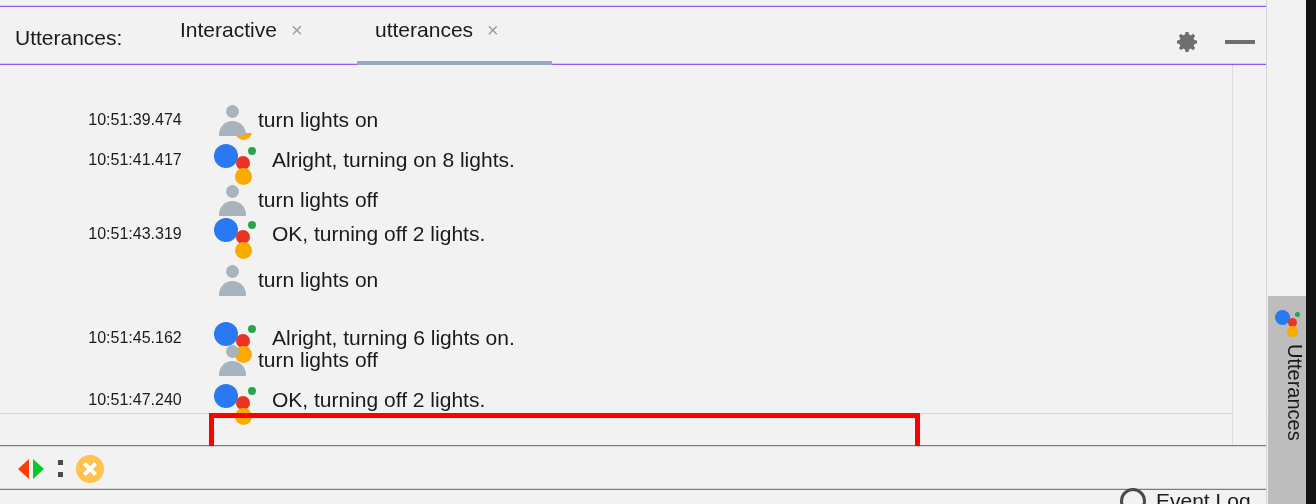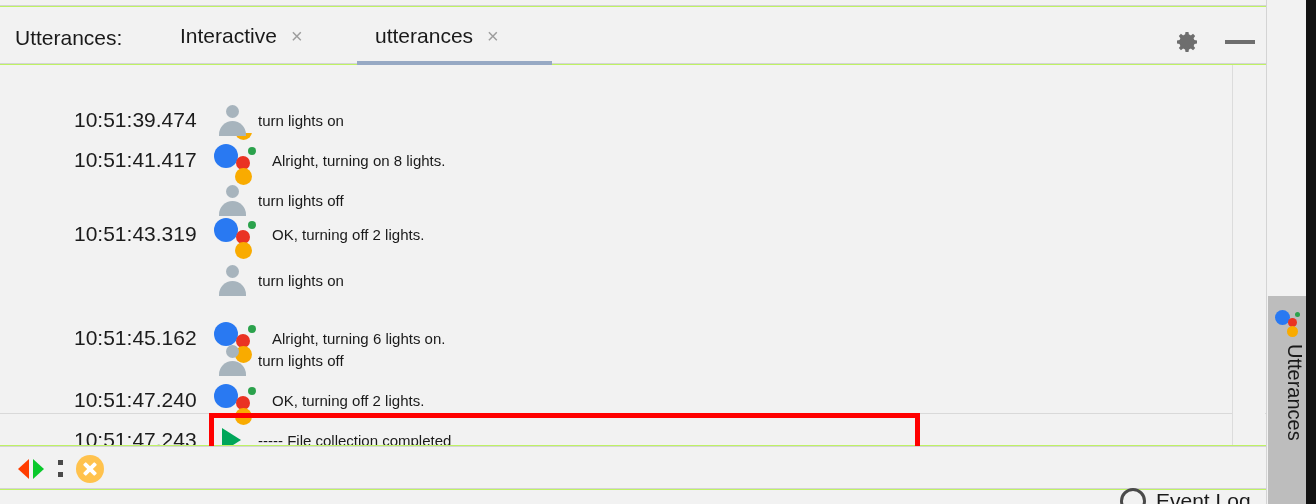--- a/index.html
+++ b/index.html
@@ -8,21 +8,21 @@
     background: #ffffff;
   }
   body {
     font-family: "Liberation Sans", sans-serif;
     -webkit-font-smoothing: antialiased;
   }
   #app {
     position: relative;
     width: 1316px;
     height: 504px;
-    background: #bef264;
+    background: #8b5cf6;
     overflow: hidden;
   }
 
   
   .top-rule {
     position: absolute;
     left: 0; top: 0;
     width: 1266px; height: 6px;
     background: #f2f2f2;
     border-bottom: 1px solid #d4d4d4;
@@ -40,21 +40,21 @@
   }
   .hdr-label {
     position: absolute;
     left: 15px; top: 19px;
     font-size: 21px;
     color: #1a1a1a;
     white-space: nowrap;
   }
   .tab {
     position: absolute;
-    top: 14px;
+    top: 8px;
     height: 42px;
     display: flex;
     align-items: flex-start;
     cursor: default;
   }
   .tab .tab-text {
     font-size: 21px;
     color: #1a1a1a;
     white-space: nowrap;
     line-height: 30px;
@@ -128,29 +128,29 @@
     left: 0;
     width: 1266px;
     height: 40px;
     display: flex;
     align-items: center;
   }
   .ts {
     position: absolute;
     left: 74px;
     width: 122px;
-    text-align: right;
-    font-size: 21px;
+    text-align: center;
+    font-size: 16px;
     color: #1c1c1c;
     white-space: nowrap;
   }
   .msg {
     position: absolute;
     left: 258px;
-    font-size: 15px;
+    font-size: 21px;
     color: #1a1a1a;
     white-space: nowrap;
   }
   .msg.indent-hdr  { left: 258px; }
 
   
   .ico-user {
     position: absolute;
     left: 216px;
     width: 32px; height: 30px;
@@ -531,25 +531,20 @@
           <i class="d-blue"></i>
           <i class="d-red"></i>
           <i class="d-green"></i>
           <i class="d-yellow"></i>
         </span>
       <span class="msg" style="left:272px">OK, turning off 2 lights.</span>
     </div>
 
     <div class="row-sep" style="top:348px"></div>
 
-    <div class="log-row" style="top:355px">
-      <span class="ts">10:51:47.243</span>
-      <span class="ico-play" style="top:8px"></span>
-      <span class="msg indent-hdr">----- File collection completed</span>
-    </div>
 
   </div>
 
   <div class="scroll-col"></div>
 
   <div class="red-box"></div>
 
   <div class="status-bar">
     <div id="status-nav">
       <svg width="34" height="24" viewBox="0 0 34 24" aria-hidden="true">

